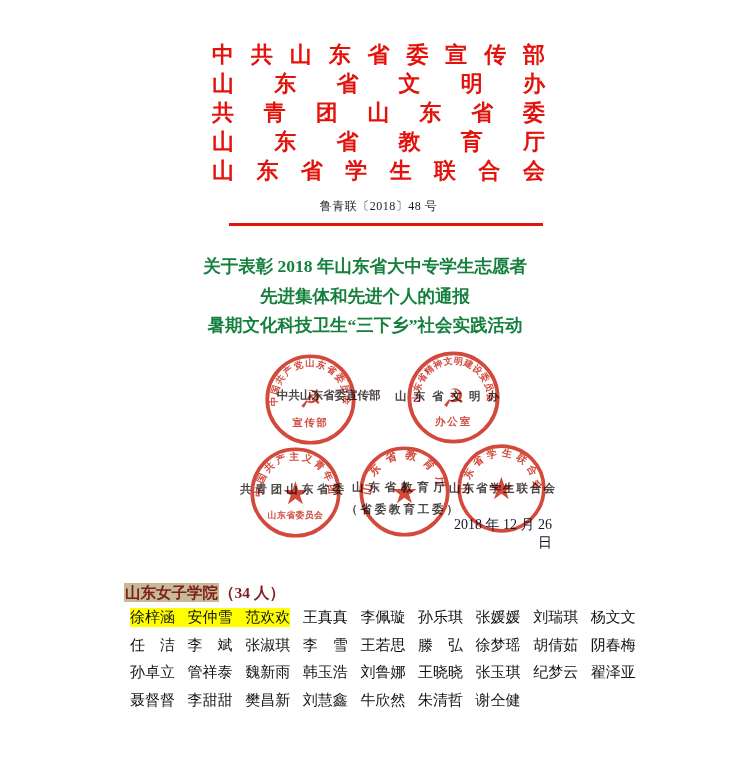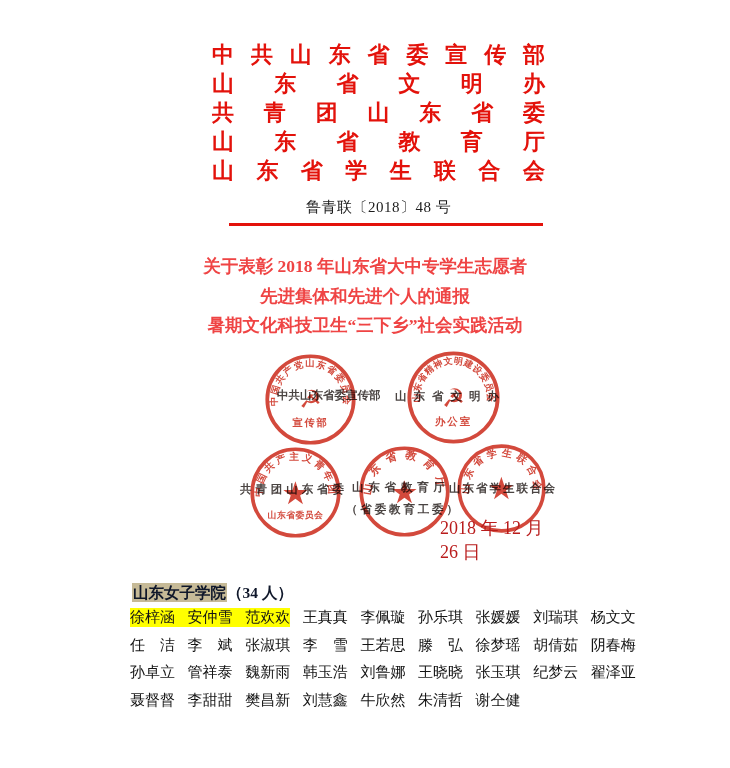--- a/index.html
+++ b/index.html
@@ -8,39 +8,39 @@
     font-family:"Liberation Serif","DejaVu Serif",serif;color:#1c1c1c;
   }
   
   .header-block{position:absolute;left:212px;top:40px;width:333px;}
   .header-line{
     display:flex;justify-content:space-between;height:29px;line-height:29px;
     font-size:22px;font-weight:bold;color:var(--red,#e3120b);
   }
   .doc-number{
     position:absolute;left:212px;top:198px;width:333px;text-align:center;
-    font-size:15px;letter-spacing:.5px;color:#1c1c1c;
+    font-size:12px;letter-spacing:.5px;color:#1c1c1c;
   }
   .divider{position:absolute;left:229px;top:223px;width:314px;height:2.5px;background:var(--red,#e3120b);}
   .title-block{
     position:absolute;left:152px;top:252px;width:426px;text-align:center;
-    font-size:17.5px;font-weight:bold;line-height:29.5px;color:#ef4444;
+    font-size:17.5px;font-weight:bold;line-height:29.5px;color:#15803d;
   }
   
   .sig-line{
     position:absolute;display:flex;justify-content:space-between;
     font-size:11.5px;line-height:13px;color:#4a4442;font-weight:bold;
   }
   .seal{position:absolute;mix-blend-mode:multiply;opacity:.92;}
   .issue-date{
-    position:absolute;left:440px;top:516px;width:112px;text-align:left;
-    font-size:18px;color:#b91c1c;
+    position:absolute;left:440px;top:516px;width:112px;text-align:right;
+    font-size:14px;color:#0f172a;
   }
   
-  .roster-heading{position:absolute;left:132px;top:583px;font-size:15.5px;font-weight:bold;color:#0f172a;}
+  .roster-heading{position:absolute;left:124px;top:583px;font-size:15.5px;font-weight:bold;color:#7f1d1d;}
   .school-hl{background:var(--tan,#c6ba97);padding:1px 1px;}
   .roster{position:absolute;left:130px;top:604px;}
   .roster-row{
     display:flex;gap:12.6px;height:27.6px;align-items:center;
     font-size:15px;color:#141414;
   }
   .nm{width:45px;display:inline-flex;justify-content:space-between;white-space:nowrap;}
   .hl-run{display:flex;gap:12.6px;background:var(--yellow,#ffff00);}
 </style>
 </head>

